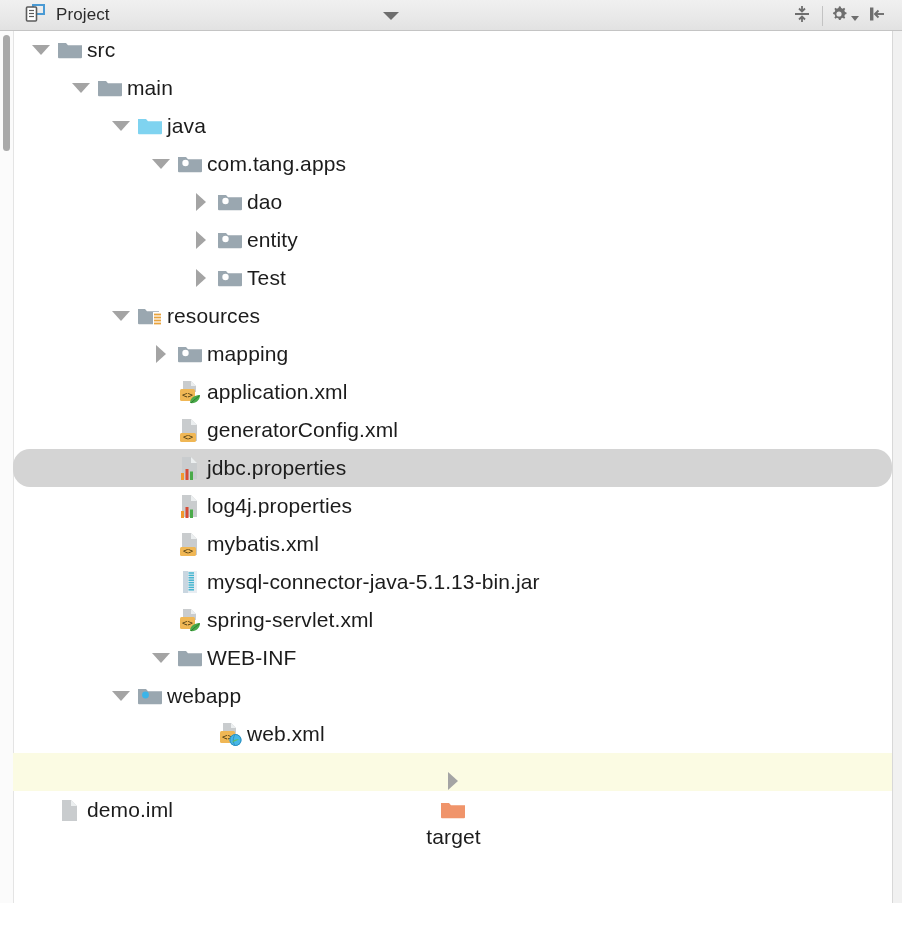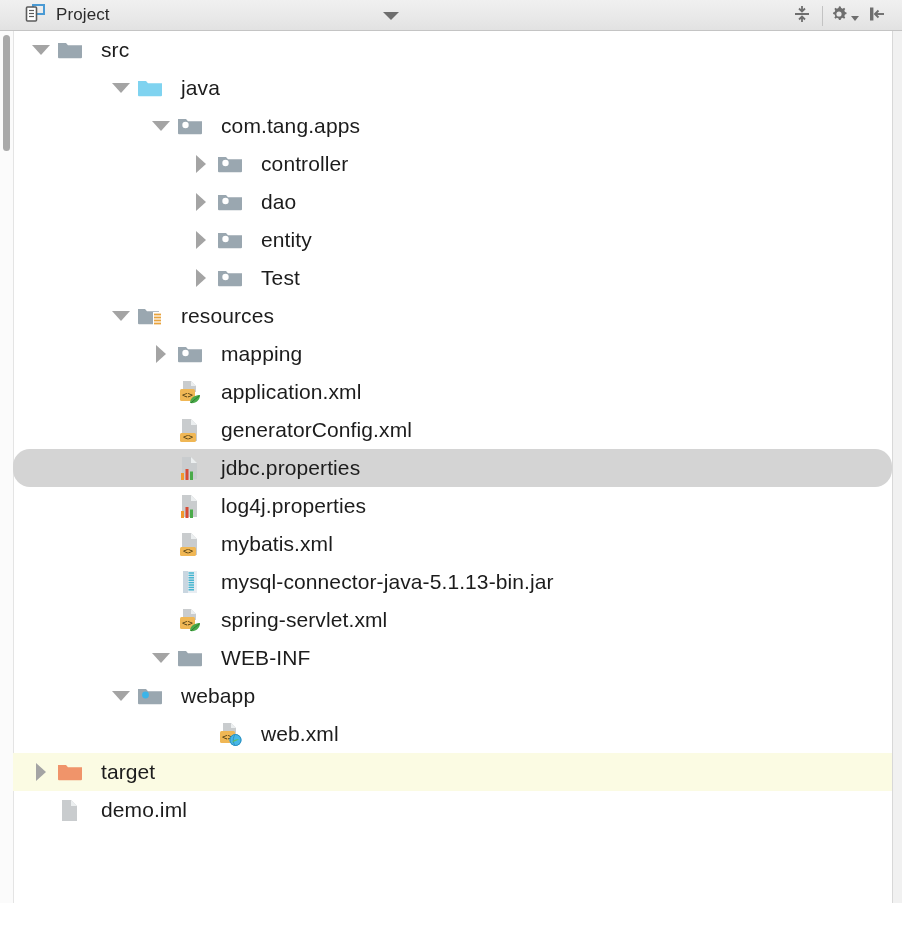--- a/index.html
+++ b/index.html
@@ -111,21 +111,21 @@
     overflow: hidden;
   }
   .row {
     position: relative;
     height: 38px;
     display: flex;
     align-items: center;
     white-space: nowrap;
   }
   .row.selected { background: #d4d4d4; border-radius: 17px; }
-  .row.excluded { background: #fbfbe3; }
+  .row.excluded { background: #fbfbe3; flex-direction: column; }
 
   .arrow-slot {
     width: 28px;
     height: 38px;
     flex: 0 0 28px;
     display: flex;
     align-items: center;
     justify-content: center;
   }
   .arrow-down {
@@ -144,21 +144,21 @@
     width: 30px;
     height: 38px;
     flex: 0 0 30px;
     display: flex;
     align-items: center;
     justify-content: center;
   }
   .label {
     font-size: 21px;
     color: #1c1c1c;
-    margin-left: 16px;
+    margin-left: 2px;
     letter-spacing: .1px;
   }
 </style>
 </head>
 <body>
 
 <div id="app">
 
   <div class="tw-header">
     <div class="tw-title-group">
@@ -220,20 +220,32 @@
           <div class="arrow-down"></div>
         </div>
         <div class="icon-slot">
           <svg width="28" height="28" viewBox="0 0 28 28">
             <path d="M2 7 h8 l2 2.2 h14 v12 a1 1 0 0 1 -1 1 h-22 a1 1 0 0 1 -1 -1 z" fill="#9aa7b0"></path>
           </svg>
         </div>
         <span class="label">src</span>
       </div>
       <div class="row">
+        <div style="flex: 0 0 54px;"></div>
+        <div class="arrow-slot">
+          <div class="arrow-down"></div>
+        </div>
+        <div class="icon-slot">
+          <svg width="28" height="28" viewBox="0 0 28 28">
+            <path d="M2 7 h8 l2 2.2 h14 v12 a1 1 0 0 1 -1 1 h-22 a1 1 0 0 1 -1 -1 z" fill="#9aa7b0"></path>
+          </svg>
+        </div>
+        <span class="label">main</span>
+      </div>
+      <div class="row">
         <div style="flex: 0 0 94px;"></div>
         <div class="arrow-slot">
           <div class="arrow-down"></div>
         </div>
         <div class="icon-slot">
           <svg width="28" height="28" viewBox="0 0 28 28">
             <path d="M2 7 h8 l2 2.2 h14 v12 a1 1 0 0 1 -1 1 h-22 a1 1 0 0 1 -1 -1 z" fill="#7fd3f0"></path>
           </svg>
         </div>
         <span class="label">java</span>
@@ -243,33 +255,20 @@
         <div class="arrow-slot">
           <div class="arrow-down"></div>
         </div>
         <div class="icon-slot">
           <svg width="28" height="28" viewBox="0 0 28 28">
             <path d="M2 7 h8 l2 2.2 h14 v12 a1 1 0 0 1 -1 1 h-22 a1 1 0 0 1 -1 -1 z" fill="#9aa7b0"></path>
             <circle cx="9.5" cy="13" r="3.2" fill="#ffffff"></circle>
           </svg>
         </div>
         <span class="label">com.tang.apps</span>
-      </div>
-      <div class="row">
-        <div style="flex: 0 0 174px;"></div>
-        <div class="arrow-slot">
-          <div class="arrow-right"></div>
-        </div>
-        <div class="icon-slot">
-          <svg width="28" height="28" viewBox="0 0 28 28">
-            <path d="M2 7 h8 l2 2.2 h14 v12 a1 1 0 0 1 -1 1 h-22 a1 1 0 0 1 -1 -1 z" fill="#9aa7b0"></path>
-            <circle cx="9.5" cy="13" r="3.2" fill="#ffffff"></circle>
-          </svg>
-        </div>
-        <span class="label">controller</span>
       </div>
       <div class="row">
         <div style="flex: 0 0 174px;"></div>
         <div class="arrow-slot">
           <div class="arrow-right"></div>
         </div>
         <div class="icon-slot">
           <svg width="28" height="28" viewBox="0 0 28 28">
             <path d="M2 7 h8 l2 2.2 h14 v12 a1 1 0 0 1 -1 1 h-22 a1 1 0 0 1 -1 -1 z" fill="#9aa7b0"></path>
             <circle cx="9.5" cy="13" r="3.2" fill="#ffffff"></circle>

